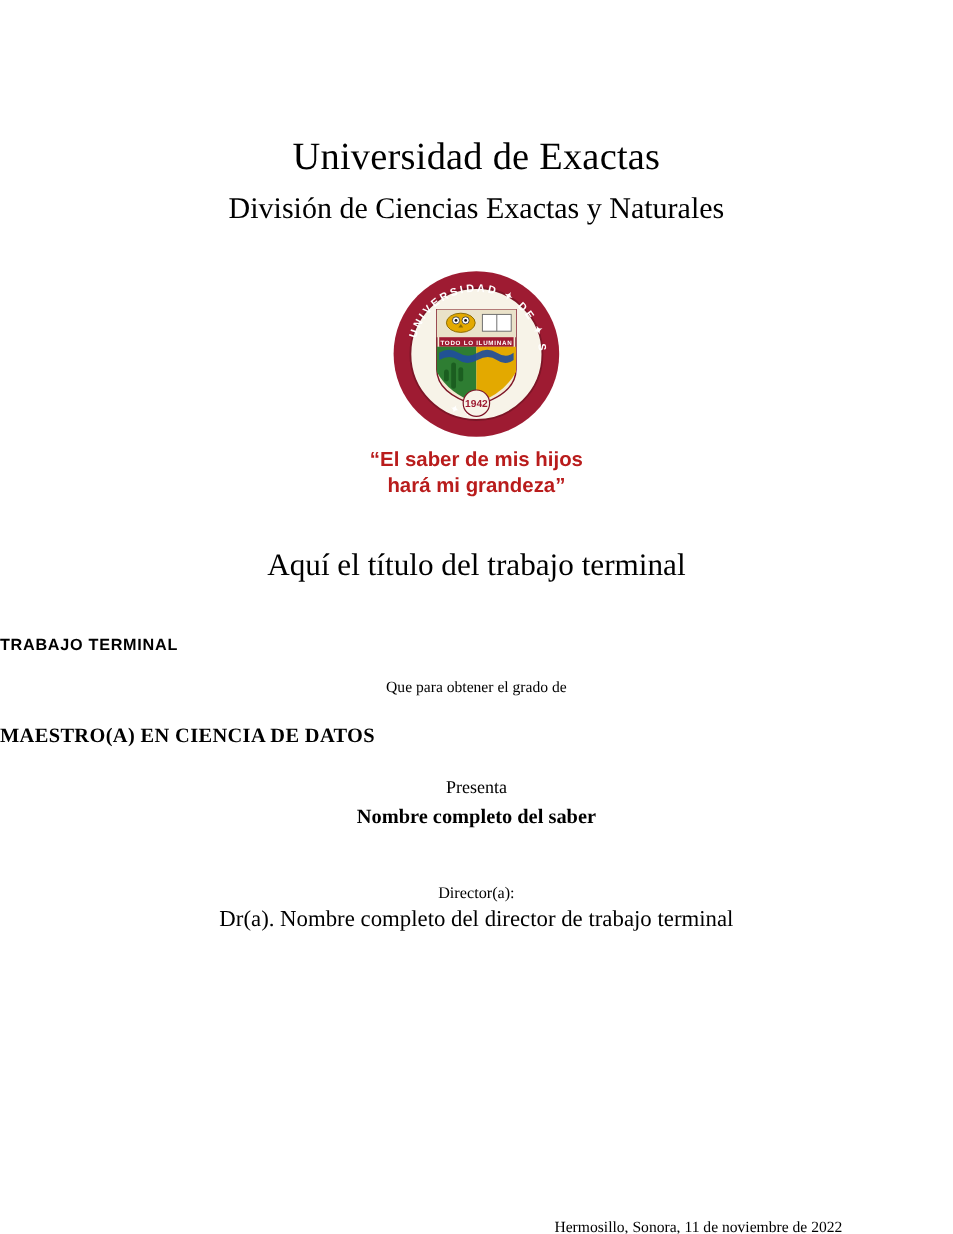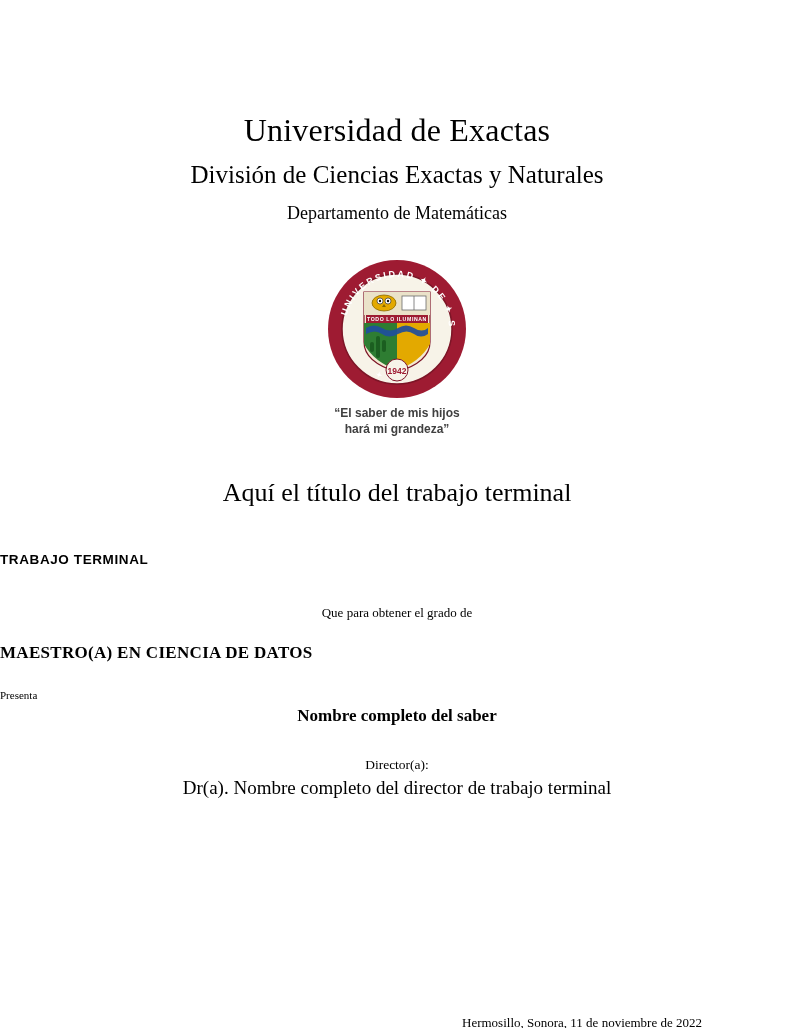--- a/index.html
+++ b/index.html
@@ -58,25 +58,25 @@
   .seal {
     position: relative;
     width: 142px;
     height: 142px;
   }
   .seal svg { display: block; }
 
   .motto {
     font-family: "Liberation Sans", sans-serif;
     font-weight: bold;
-    font-size: 12px;
+    font-size: 17px;
     line-height: 1.28;
     text-align: center;
     margin-top: 6px;
-    color: #404040;
+    color: #b91c1c;
   }
 
   .doc-title {
     text-align: center;
     font-size: 26px;
     margin-top: 40px;
     line-height: 1.2;
   }
 
   .work-type {
@@ -84,47 +84,47 @@
     font-family: "Liberation Sans", sans-serif;
     font-weight: bold;
     font-size: 13.5px;
     letter-spacing: 0.6px;
     margin-top: 44px;
   }
 
   .purpose {
     text-align: center;
     font-size: 13px;
-    margin-top: 38px;
+    margin-top: 20px;
   }
 
   .degree {
     text-align: left;
     font-size: 17px;
     font-weight: bold;
     margin-top: 22px;
     letter-spacing: 0.3px;
   }
 
   .presents-label {
-    text-align: left;
-    font-size: 11px;
+    text-align: center;
+    font-size: 15px;
     margin-top: 26px;
   }
   .student-name {
     text-align: center;
     font-size: 17px;
     font-weight: bold;
     margin-top: 5px;
   }
 
   .director-label {
     text-align: center;
     font-size: 13.5px;
-    margin-top: 31px;
+    margin-top: 45px;
   }
   .director-name {
     text-align: center;
     font-size: 19px;
     margin-top: 4px;
   }
 
   .place-date {
     position: absolute;
     right: 92px;
@@ -134,21 +134,20 @@
   }
 </style>
 </head>
 <body>
 
 <div class="page">
 
   <div class="header-block">
     <div class="univ-title">Universidad de Exactas</div>
     <div class="division">División de Ciencias Exactas y Naturales</div>
-    <div class="department">Departamento de Matemáticas</div>
   </div>
 
   <div class="seal-wrap">
     <div class="seal">
       <svg viewBox="0 0 142 142" width="142" height="142" aria-hidden="true">
 
         <circle cx="71" cy="71" r="69" fill="#9e1b32"></circle>
         <circle cx="71" cy="71" r="55" fill="#f7f3e8"></circle>
         <circle cx="71" cy="71" r="55" fill="none" stroke="#7d1527" stroke-width="1.5"></circle>
 

